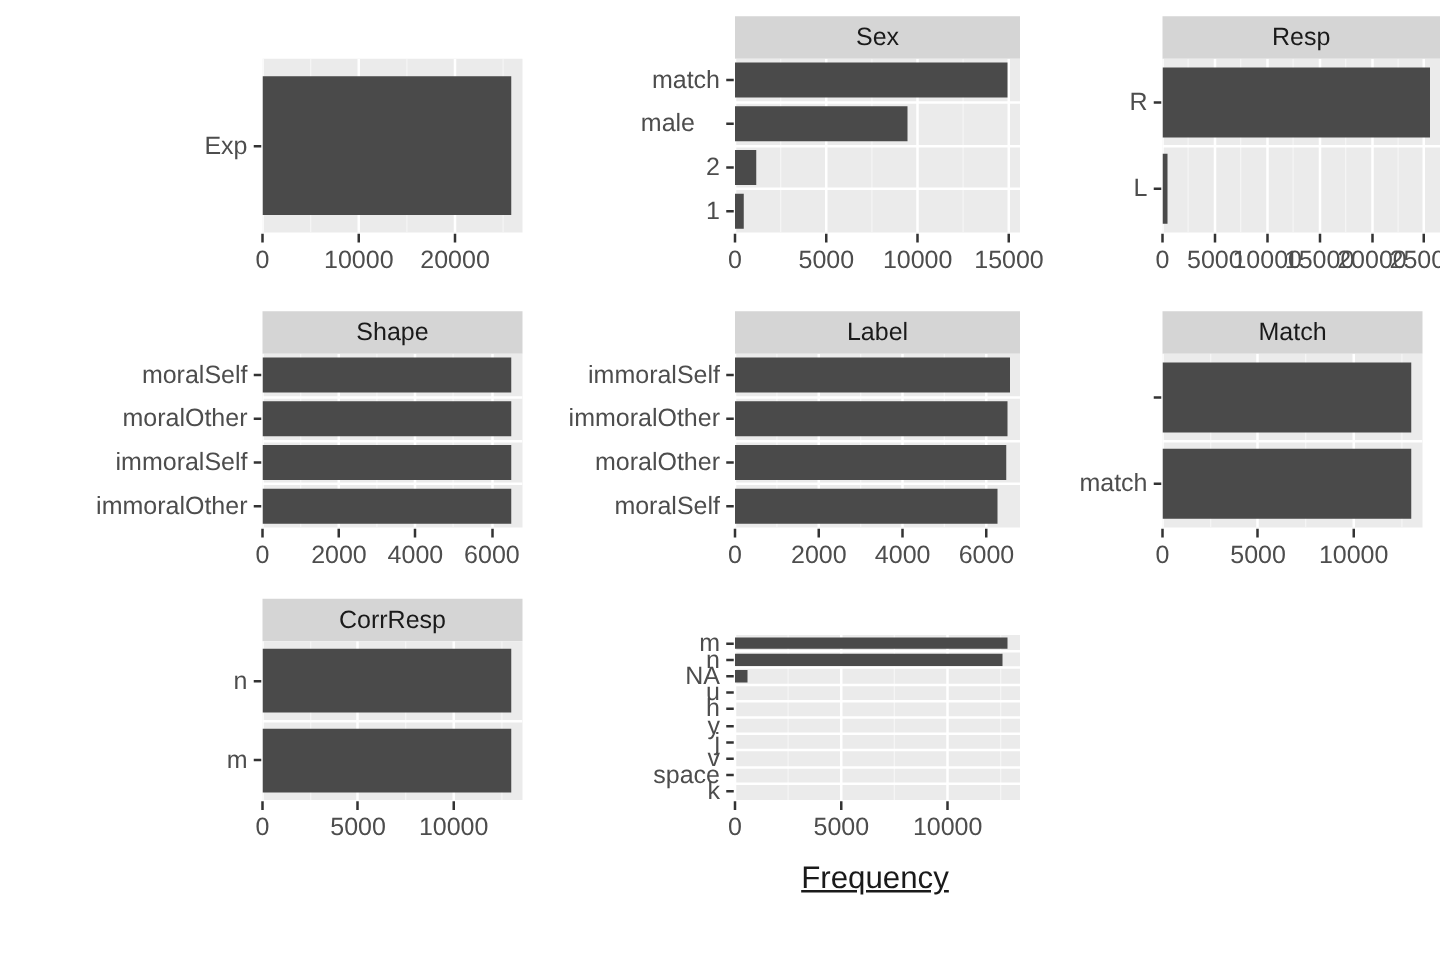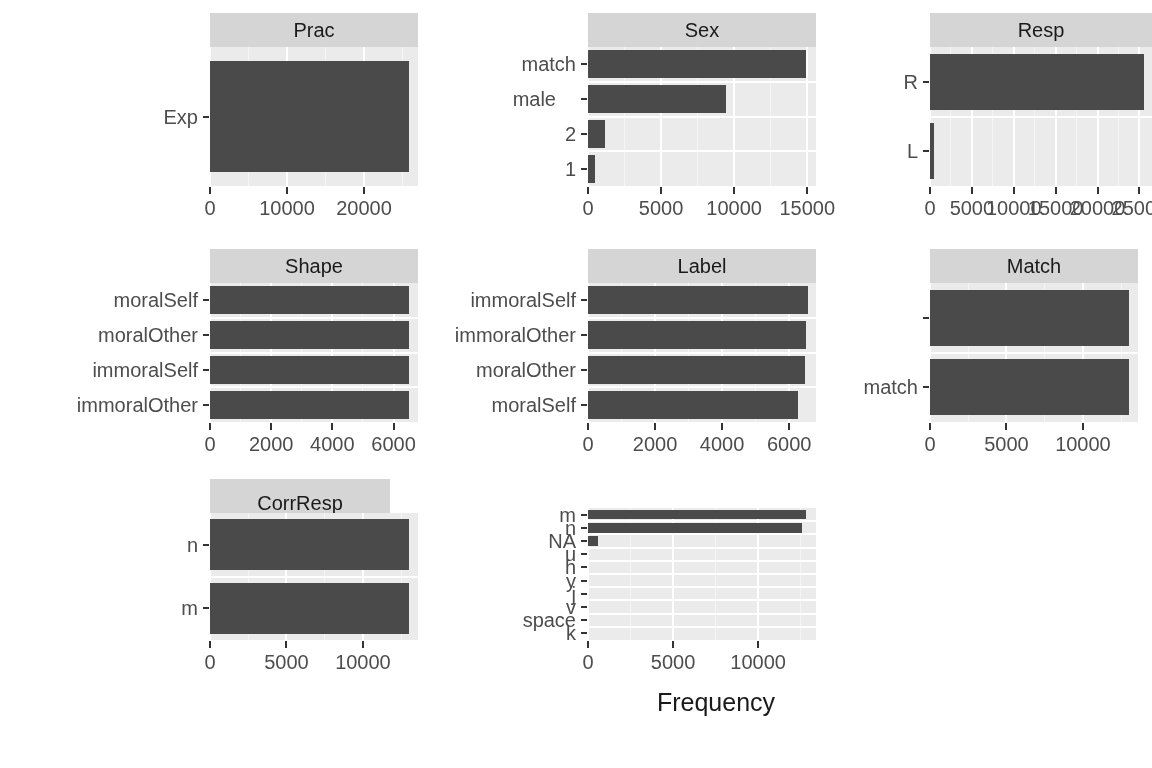--- a/index.html
+++ b/index.html
@@ -50,23 +50,20 @@
   .axis-title{
     position:absolute;font-size:25px;color:#1a1a1a;
     white-space:nowrap;text-align:center;line-height:1;
   }
 </style>
 </head>
 <body>
 
 <div id="plot">
     <div class="panel-group" style="left: 0px; top: 0px; width: 1152px; height: 768px;">
-      <div class="strip" style="left: 210px; top: 13px; width: 208px; position: absolute;">
-        <span class="strip-label">Prac</span>
-      </div>
       <div class="panel" style="left: 210px; top: 47px; width: 208px; height: 139px;">
         <div class="gridline minor" style="left: 38.0185px;"></div>
         <div class="gridline minor" style="left: 115.056px;"></div>
         <div class="gridline minor" style="left: 192.093px;"></div>
         <div class="gridline" style="left: -1px;"></div>
         <div class="gridline" style="left: 76.037px;"></div>
         <div class="gridline" style="left: 153.074px;"></div>
         <div class="bar" title="Exp: 25800" style="left: 0px; top: 13.9px; width: 198.756px; height: 111.2px;"></div>
       </div>
       <div class="ytick" style="left: 203px; top: 115.5px;"></div>
@@ -245,21 +242,21 @@
       <div class="ytick" style="left: 923px; top: 386.25px;"></div>
       <div class="ylab" style="left: 718px; width: 200px; top: 377.25px;">match</div>
       <div class="xtick" style="left: 929px; top: 423px;"></div>
       <div class="xlab" style="left: 870px; width: 120px; top: 434px;">0</div>
       <div class="xtick" style="left: 1005.47px; top: 423px;"></div>
       <div class="xlab" style="left: 946.471px; width: 120px; top: 434px;">5000</div>
       <div class="xtick" style="left: 1081.94px; top: 423px;"></div>
       <div class="xlab" style="left: 1022.94px; width: 120px; top: 434px;">10000</div>
     </div>
     <div class="panel-group" style="left: 0px; top: 0px; width: 1152px; height: 768px;">
-      <div class="strip" style="left: 210px; top: 479px; width: 180px; position: absolute; align-items: flex-end;">
+      <div class="strip" style="left: 210px; top: 479px; width: 208px; position: absolute;">
         <span class="strip-label">CorrResp</span>
       </div>
       <div class="panel" style="left: 210px; top: 513px; width: 208px; height: 127px;">
         <div class="gridline minor" style="left: 37.7353px;"></div>
         <div class="gridline minor" style="left: 114.206px;"></div>
         <div class="gridline minor" style="left: 190.676px;"></div>
         <div class="gridline" style="left: -1px;"></div>
         <div class="gridline" style="left: 75.4706px;"></div>
         <div class="gridline" style="left: 151.941px;"></div>
         <div class="bar" title="n: 13000" style="left: 0px; top: 6.35px; width: 198.824px; height: 50.8px;"></div>
@@ -318,14 +315,14 @@
       <div class="ylab" style="left: 376px; width: 200px; top: 610.2px;">space</div>
       <div class="ytick" style="left: 581px; top: 632.4px;"></div>
       <div class="ylab" style="left: 376px; width: 200px; top: 623.4px;">k</div>
       <div class="xtick" style="left: 587px; top: 641px;"></div>
       <div class="xlab" style="left: 528px; width: 120px; top: 652px;">0</div>
       <div class="xtick" style="left: 672.075px; top: 641px;"></div>
       <div class="xlab" style="left: 613.075px; width: 120px; top: 652px;">5000</div>
       <div class="xtick" style="left: 757.149px; top: 641px;"></div>
       <div class="xlab" style="left: 698.149px; width: 120px; top: 652px;">10000</div>
     </div>
-    <div class="axis-title" style="left: 536px; width: 360px; top: 690px;">Frequency</div>
+    <div class="axis-title" style="left: 520px; width: 360px; top: 690px; text-decoration: underline;">Frequency</div>
   </div>
 
 </body></html>

